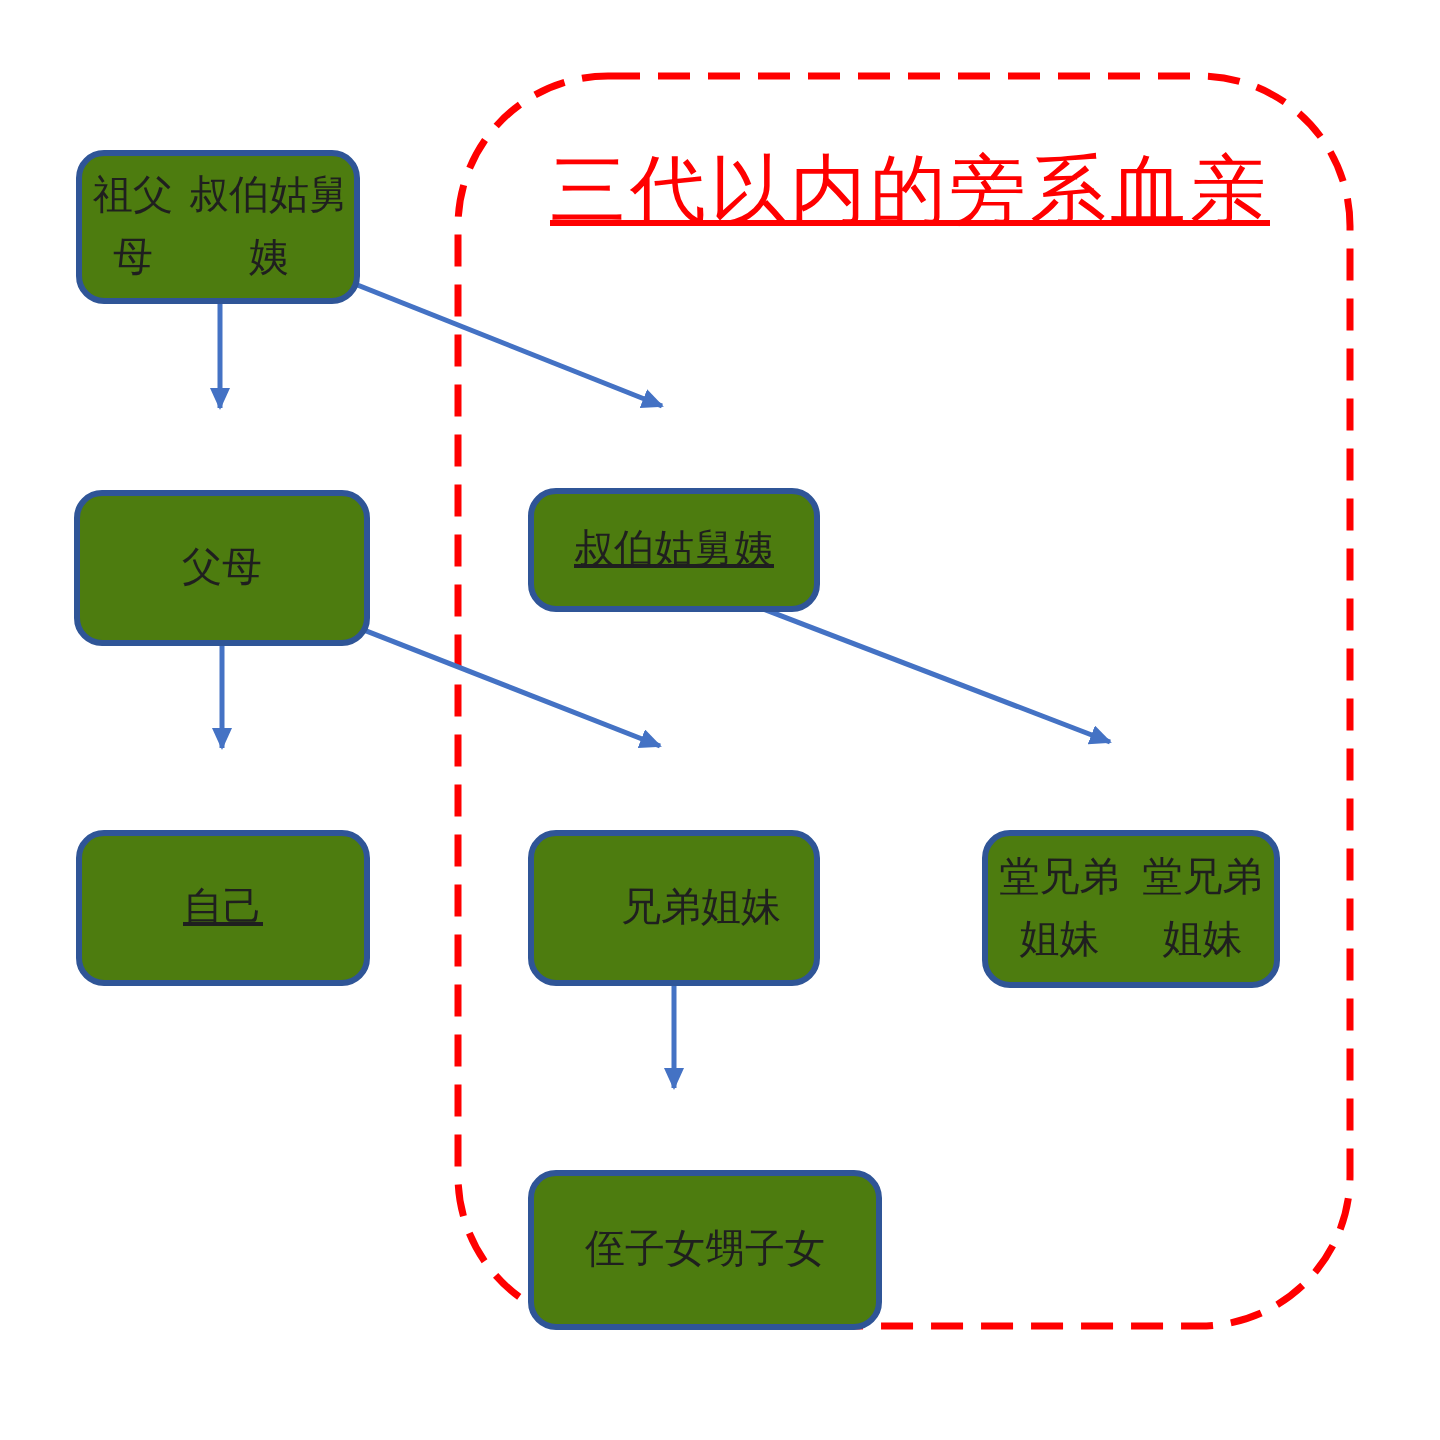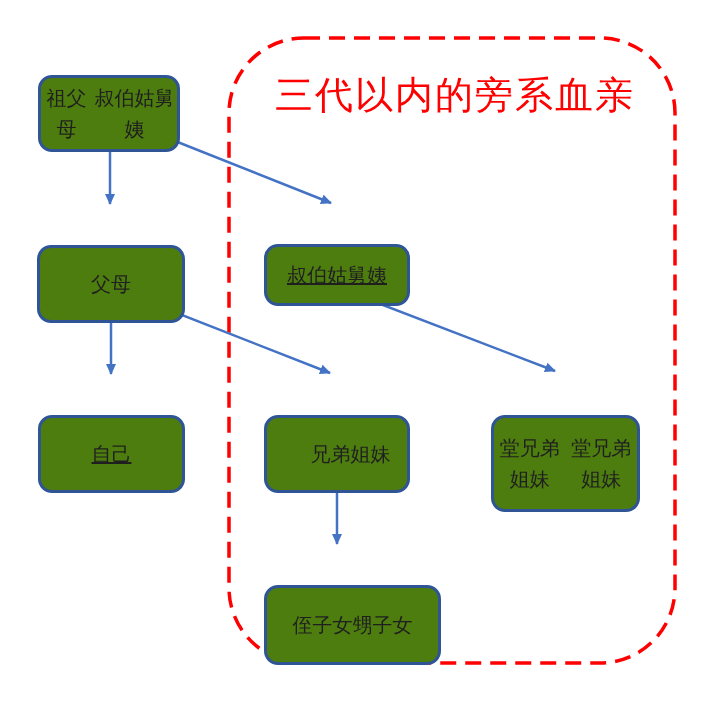--- a/index.html
+++ b/index.html
@@ -24,20 +24,21 @@
     position: absolute;
     left: 240px;
     top: 70px;
     width: 430px;
     text-align: center;
     color: #FF0000;
     font-size: 38px;
     letter-spacing: 2px;
     font-weight: 400;
     white-space: nowrap;
+    text-decoration: underline;
   }
 
   .node {
     position: absolute;
     background: #4d7c0f;
     border: 3px solid #2F5597;
     border-radius: 14px;
     display: flex;
     align-items: center;
     justify-content: center;
@@ -46,21 +47,21 @@
     line-height: 1.55;
     text-align: center;
     margin-top: 37px;
   }
 
   .node-grandparents   { left: 38px;  top: 38px;  width: 142px; height: 77px; }
   .node-parents        { left: 37px;  top: 208px; width: 148px; height: 78px; }
   .node-uncles-aunts   { left: 264px; top: 207px; width: 146px; height: 62px; text-decoration: underline; }
   .node-self           { left: 38px;  top: 378px; width: 147px; height: 78px; text-decoration: underline; }
   .node-siblings       { left: 264px; top: 378px; width: 146px; height: 78px; padding-left: 27px; }
-  .node-cousins        { left: 491px; top: 378px; width: 149px; height: 97px; }
+  .node-cousins        { left: 491px; top: 378px; width: 149px; height: 79px; }
   .node-nephews-nieces { left: 264px; top: 548px; width: 177px; height: 80px; }
 </style>
 </head>
 <body>
 
 <div class="canvas">
 
   <svg class="edges-layer" width="720" height="720" viewBox="0 0 720 720" xmlns="http://www.w3.org/2000/svg">
     <defs>
       <marker id="arrowhead" markerUnits="userSpaceOnUse" markerWidth="14" markerHeight="12" refX="10" refY="5" orient="auto">

